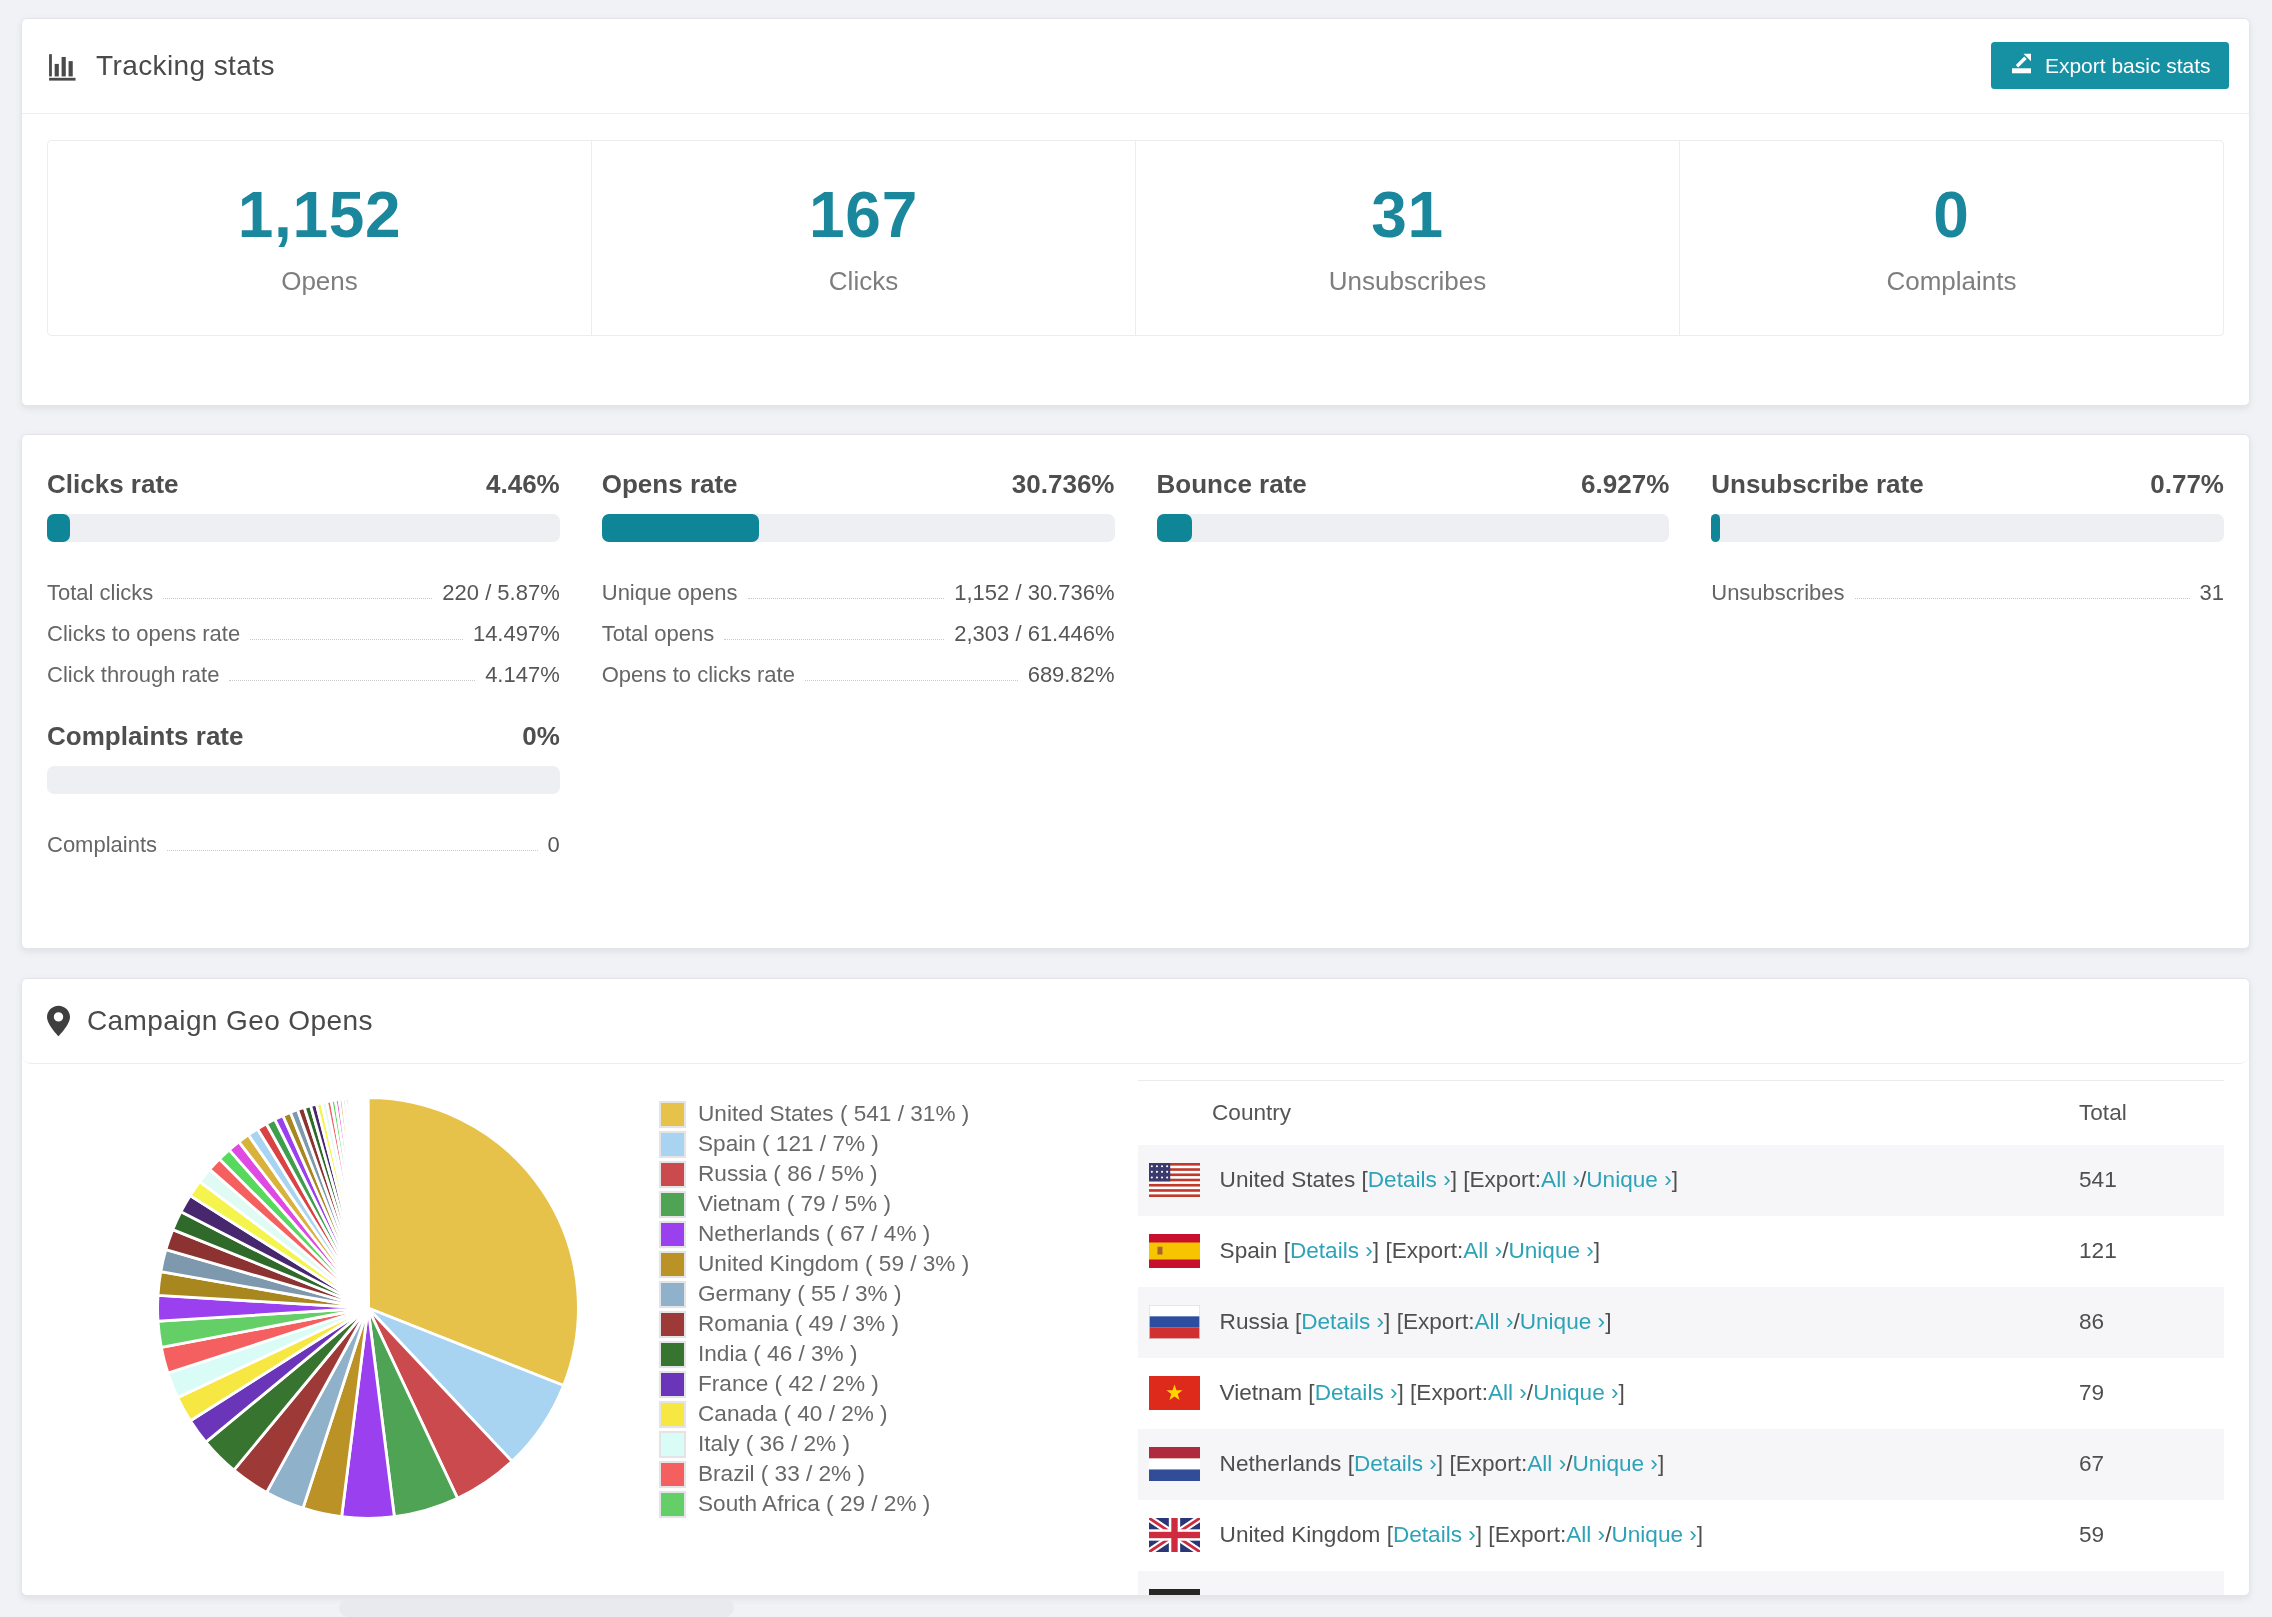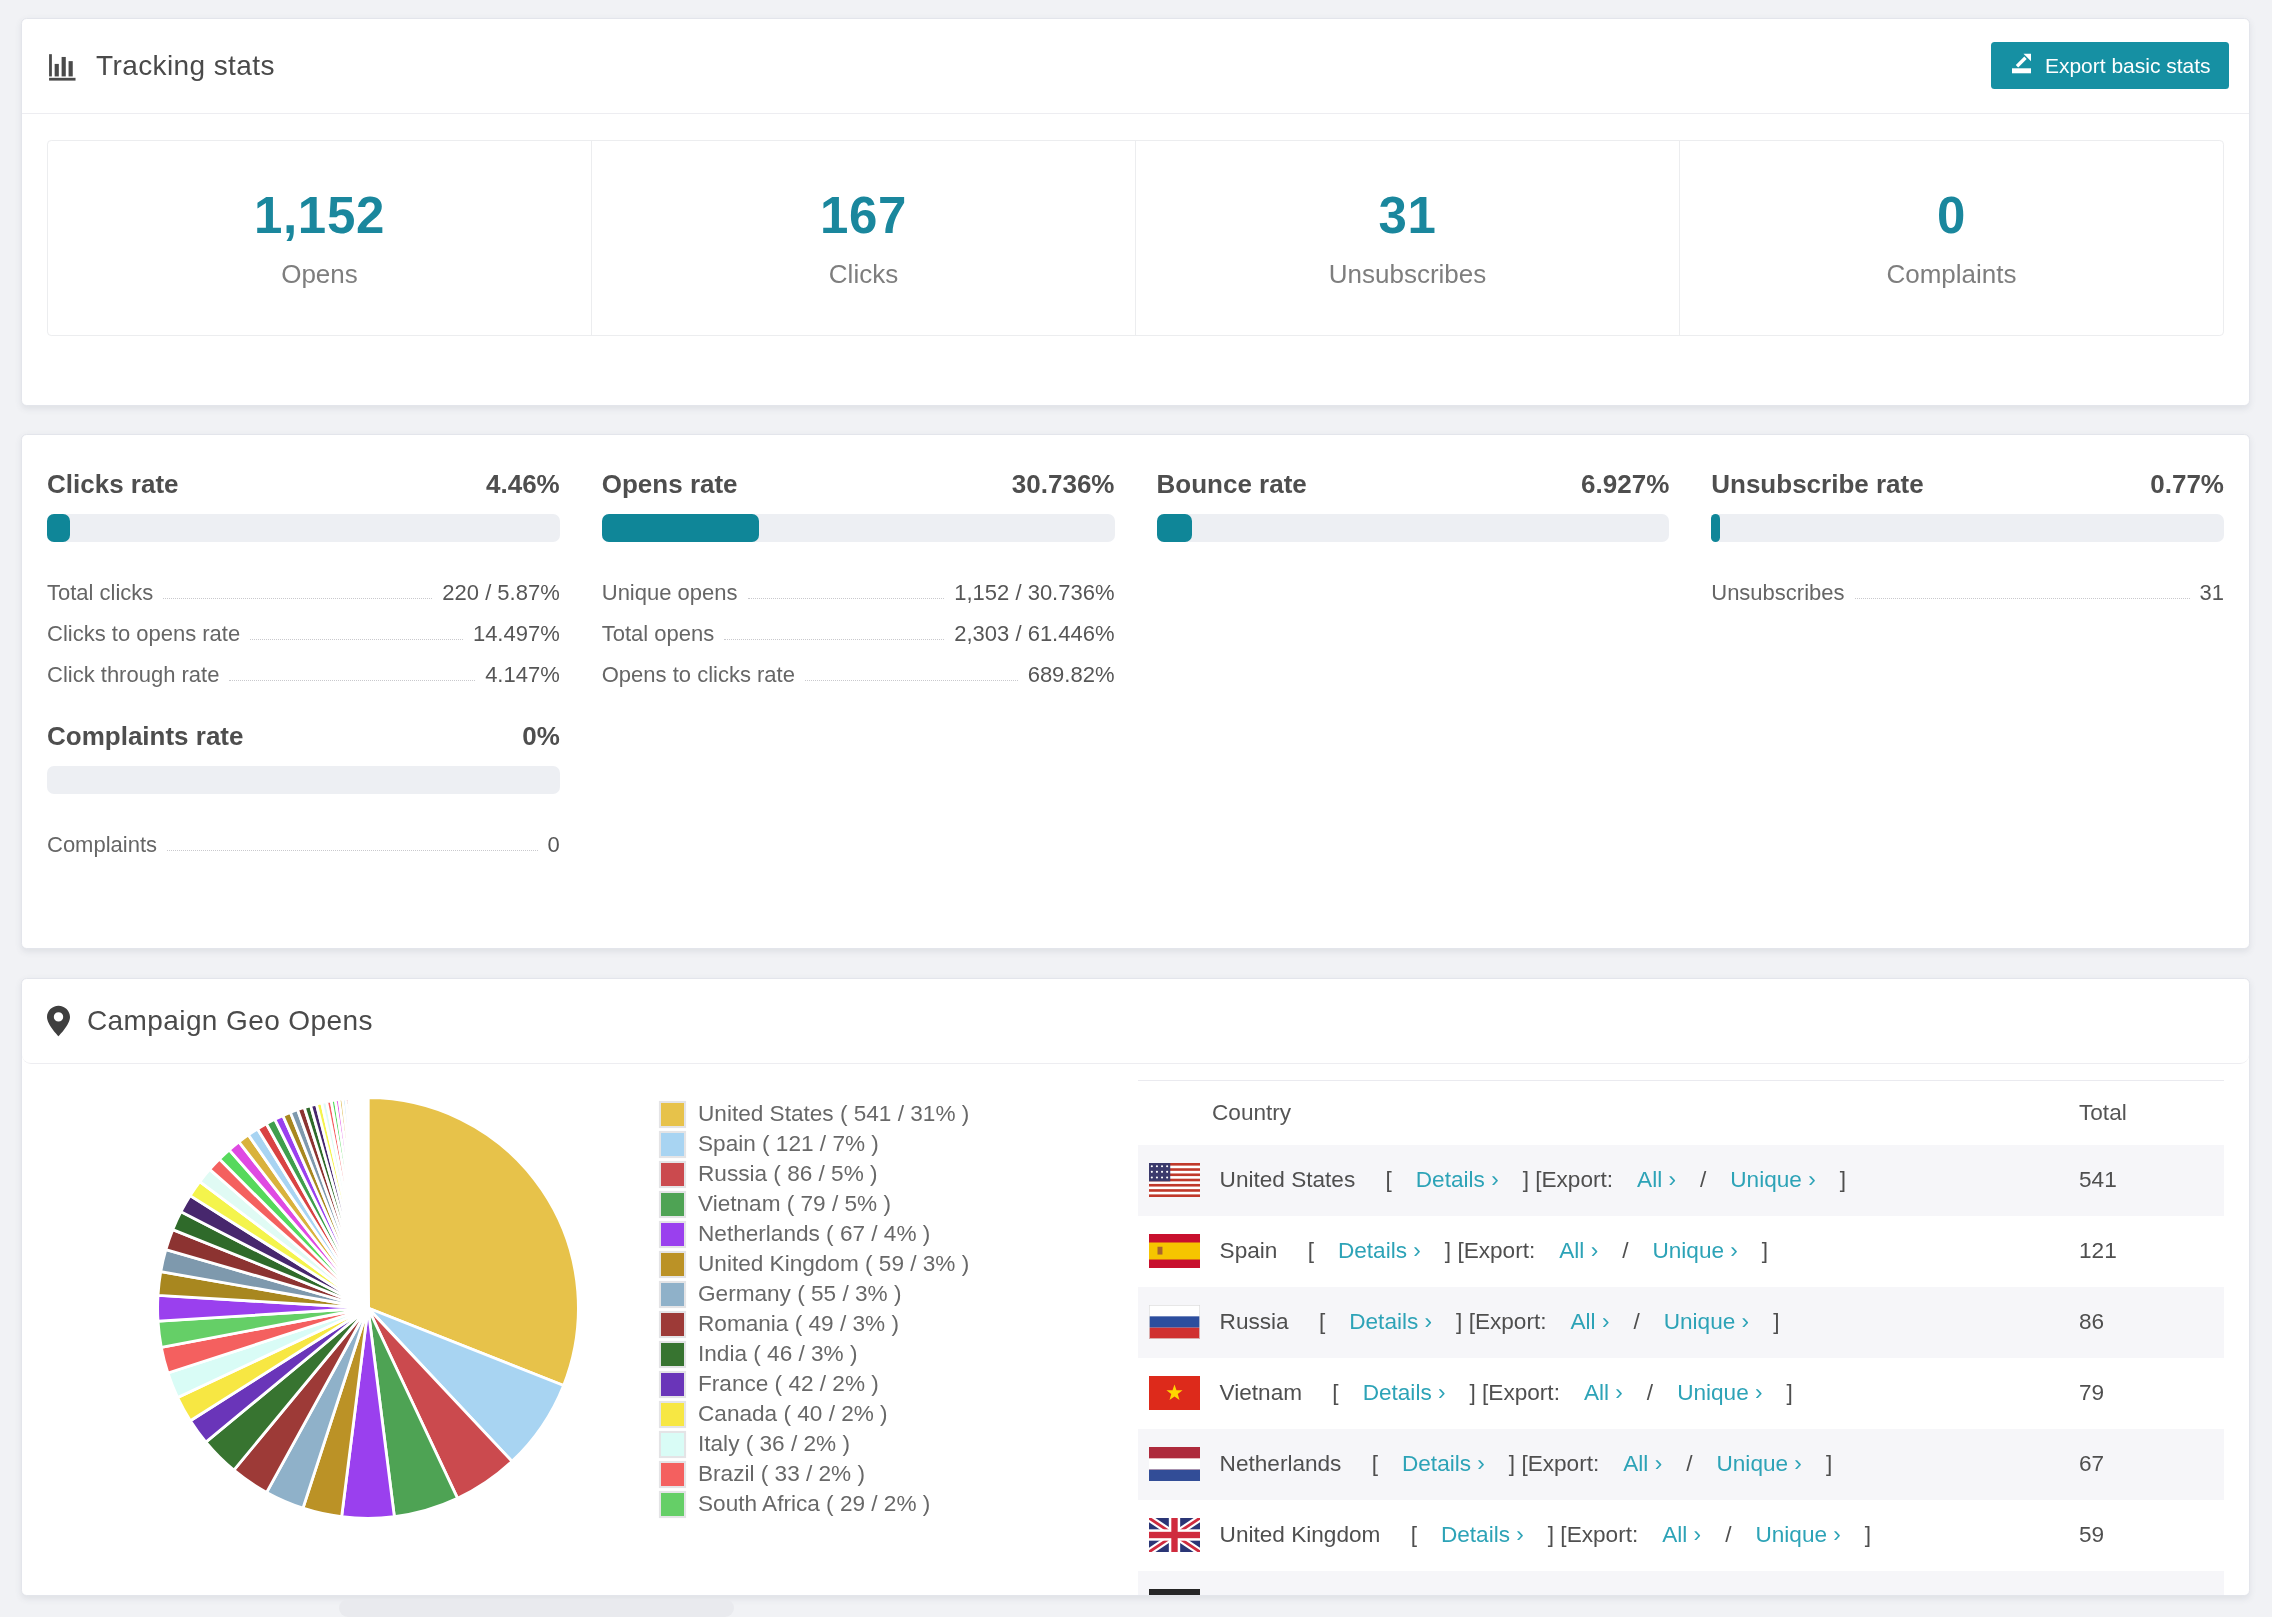--- a/index.html
+++ b/index.html
@@ -40,21 +40,21 @@
   .stats-row {
     display: flex; margin: 26px 25px 0; height: 196px;
     border: 0.7px solid #ecedef; border-radius: 4.2px; background:#fff;
   }
   .stat-cell {
     flex: 1; display: flex; flex-direction: column;
     justify-content: center; align-items: center;
     border-left: 0.7px solid #ecedef;
   }
   .stat-cell:first-child { border-left: none; }
-  .snum { font-size: 51px; font-weight: bold; color: #1a879d; letter-spacing: 0.7px; }
+  .snum { font-size: 64px; font-weight: bold; color: #1a879d; letter-spacing: 0.7px; }
   .slabel { font-size: 26px; color: #7e7e7e; margin-top: 14px; }
 
   .rates-grid {
     display: grid; grid-template-columns: repeat(4, 1fr);
     column-gap: 42px; row-gap: 32px;
     padding: 34px 25px 0;
   }
   .rate-head { display: flex; justify-content: space-between; align-items: baseline; }
   .rate-title, .rate-value { font-size: 26px; font-weight: bold; color: #4e4e4e; }
   .bar { margin-top: 14px; height: 28px; background: #edeff3; border-radius: 7px; }
@@ -73,21 +73,21 @@
              box-shadow: 0 0 0 2.1px #e4e4e6; }
 
   .geo-table { flex: 1; margin-left: 124px; margin-top: 15.5px; font-size: 22.6px;
                border-top: 0.7px solid #eaeaef; }
   .t-head { display: flex; align-items: center; height: 64px; color: #555; }
   .th-country { flex: 1; padding-left: 74px; }
   .th-total { width: 145px; }
   .trow { display: flex; align-items: center; height: 71px; padding-left: 10.6px; }
   .trow.odd { background: #f6f6f9; }
   .cname-wrap { flex: 1; display: flex; align-items: center; padding-left: 20px;
-                color: #4f4f4f; white-space: nowrap; gap: 24px; }
+                color: #4f4f4f; white-space: nowrap; }
   .t-total { width: 145px; color: #4f4f4f; }
   .cname-wrap a { color: #2da3b7; text-decoration: none; }
   .dark { color: #4f4f4f; }
 
   .bottom-bar {
     position: absolute; left: 339px; top: 1599px; width: 395px; height: 18.4px;
     background: #e9eaee; border-radius: 9.2px;
   }
 </style>
 </head>

